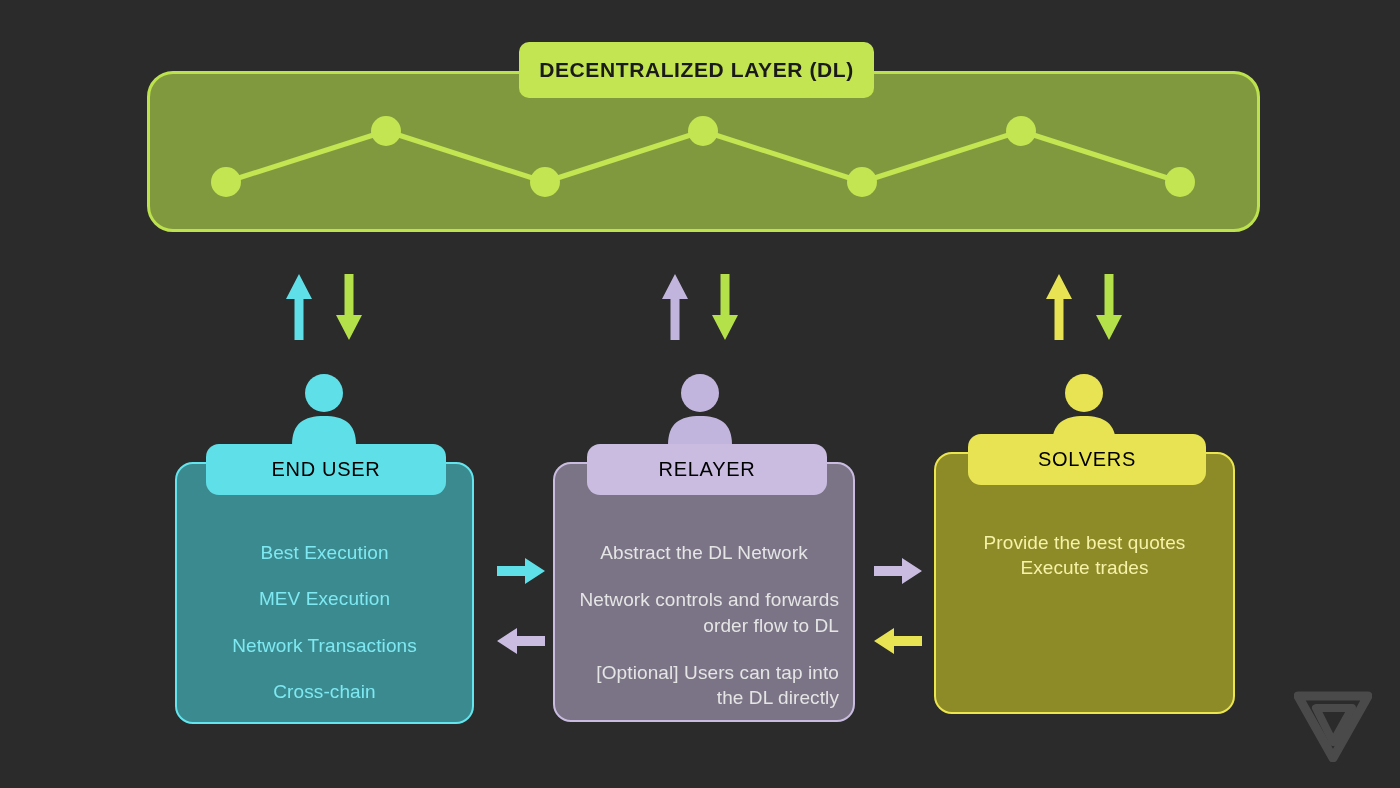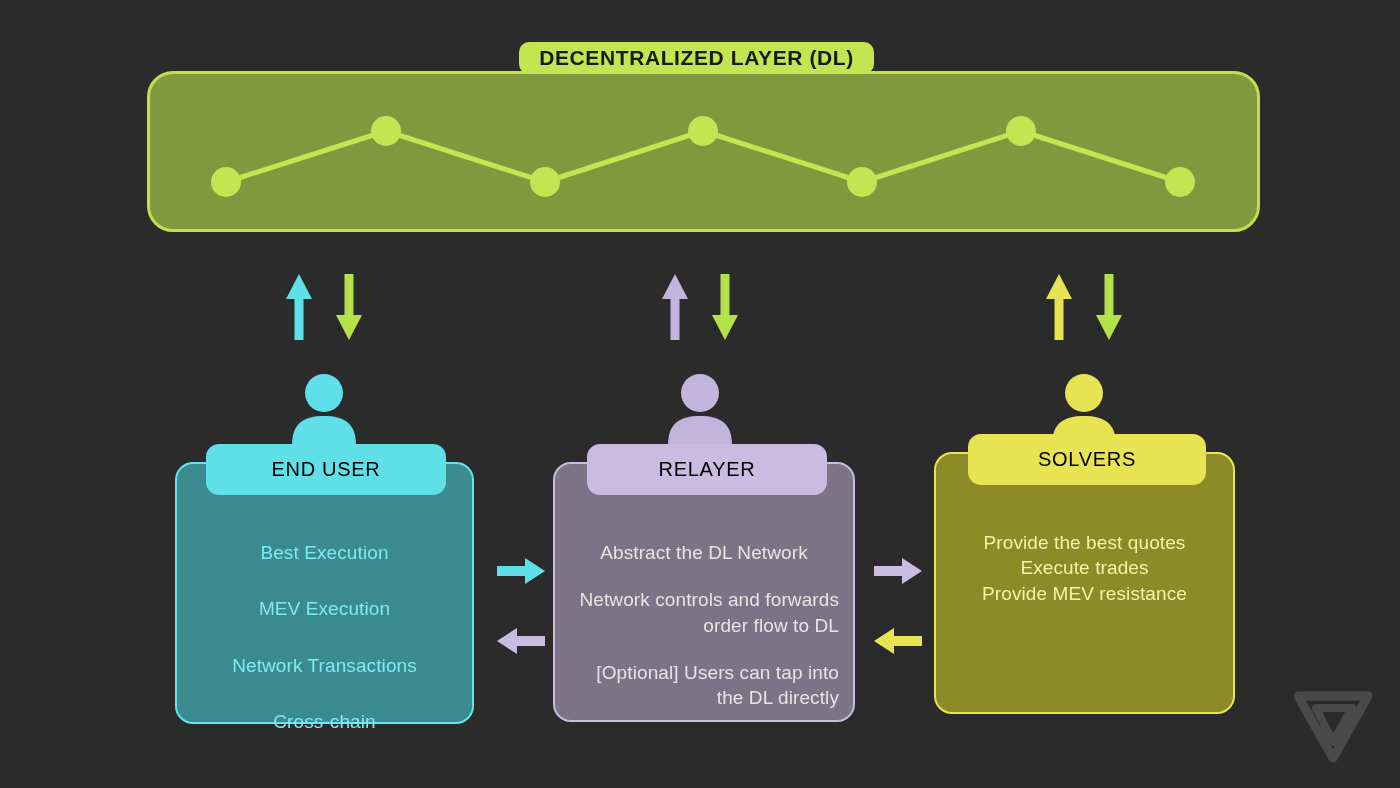--- a/index.html
+++ b/index.html
@@ -26,21 +26,21 @@
     height: 161px;
     background: #80993f;
     border: 3px solid #bce34d;
     border-radius: 26px;
   }
   .dl-title {
     position: absolute;
     left: 519px;
     top: 42px;
     width: 355px;
-    height: 32px;
+    height: 56px;
     background: #c2e551;
     border-radius: 10px;
     color: #1a1a1a;
     font-size: 21px;
     font-weight: bold;
     letter-spacing: 0.6px;
     display: flex;
     align-items: center;
     justify-content: center;
     z-index: 5;
@@ -101,21 +101,21 @@
 
   .card-body {
     position: absolute;
     left: 0; right: 0;
     top: 76px;
     padding: 0 14px;
     display: flex;
     flex-direction: column;
     align-items: center;
   }
-  .card-body.gap1 { gap: 31px; justify-content: center; }
+  .card-body.gap1 { gap: 21px; justify-content: center; }
   .card-body.gap2 { gap: 22px; }
   .card-body.gap3 { }
 
   .card-line {
     font-size: 19px;
     text-align: center;
     line-height: 1.33;
     letter-spacing: 0.1px;
   }
   .c1 .card-line { color: #7ee9f2; }
@@ -246,21 +246,20 @@
       <div class="card-line">Network controls and forwards order flow to DL</div>
       <div class="card-line">[Optional] Users can tap into the DL directly</div>
     </div>
   </div>
 
   <div class="card c3">
     <div class="card-header">SOLVERS</div>
     <div class="card-body gap3">
       <div class="card-line">Provide the best quotes</div>
       <div class="card-line">Execute trades</div>
-      <div class="card-line">Provide MEV resistance</div>
     </div>
   </div>
 
   <div class="harrows h1">
     <svg width="52" height="30" viewBox="0 0 52 30">
       <path d="M2 10 L30 10 L30 2 L50 15 L30 28 L30 20 L2 20 Z" fill="#5fdfe8"></path>
     </svg>
     <svg width="52" height="30" viewBox="0 0 52 30">
       <path d="M50 10 L22 10 L22 2 L2 15 L22 28 L22 20 L50 20 Z" fill="#c9bce0"></path>
     </svg>

